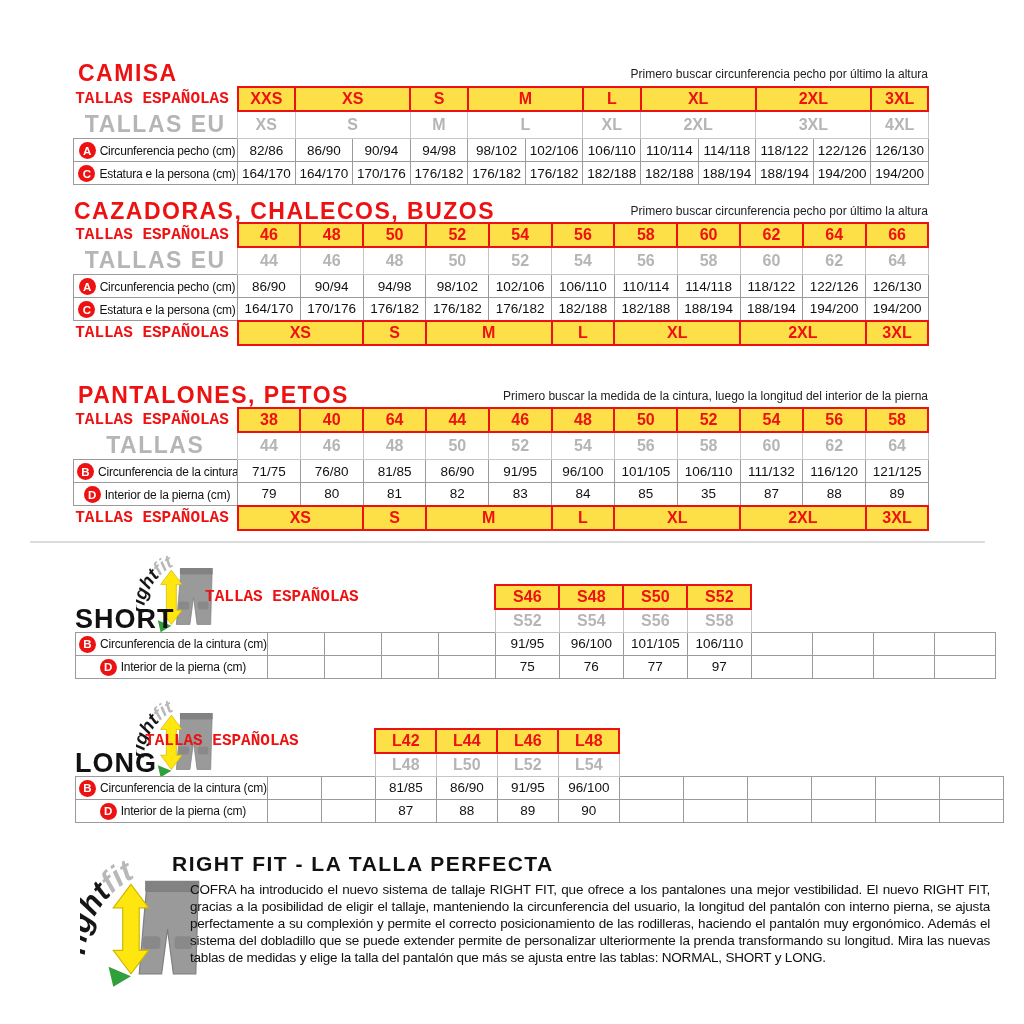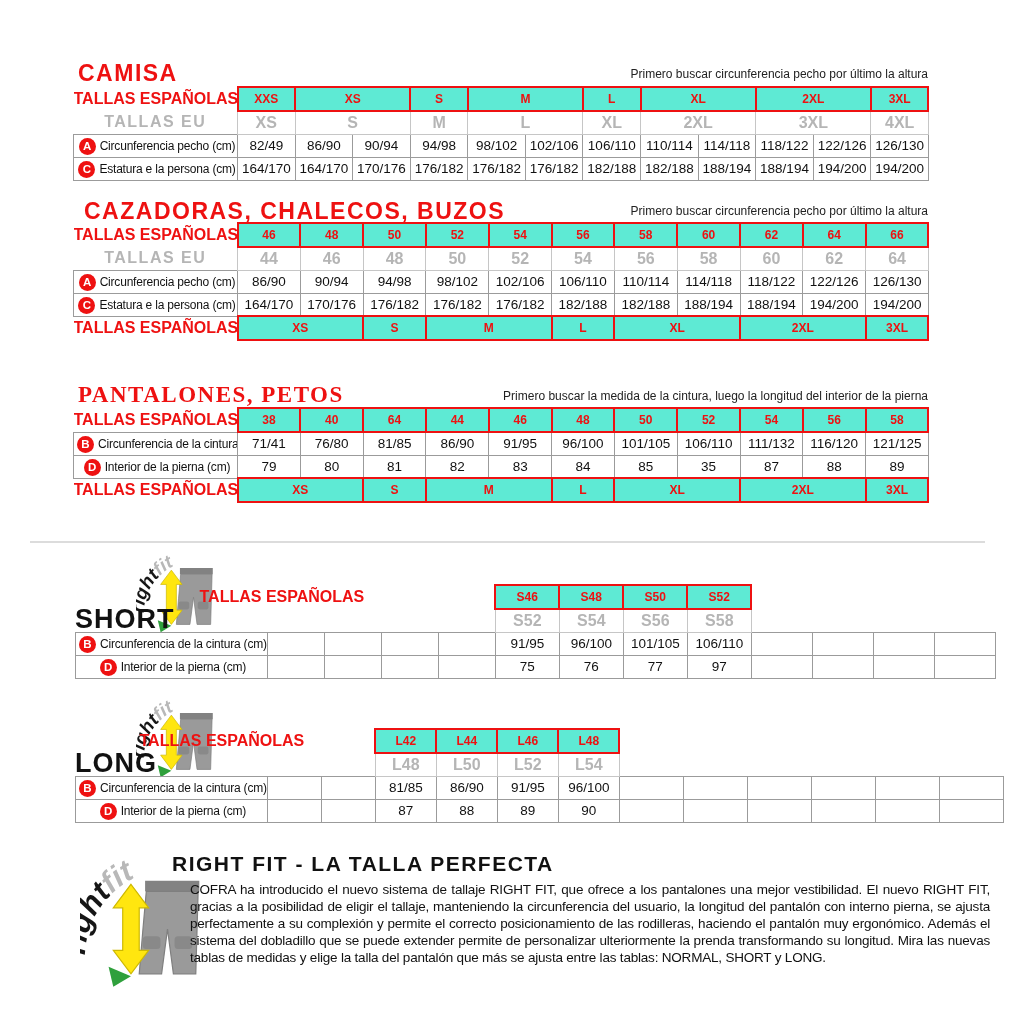--- a/index.html
+++ b/index.html
@@ -9,26 +9,26 @@
 
   .abs{position:absolute;}
   .sec-title{color:var(--red);font-weight:bold;font-size:23px;letter-spacing:1.5px;white-space:nowrap;}
   .note{font-size:12px;color:#222;white-space:nowrap;}
   .fit-name{font-weight:bold;font-size:27px;letter-spacing:1px;color:#111;}
 
   table.sz{position:absolute;border-collapse:collapse;table-layout:fixed;}
   table.sz td{padding:0;text-align:center;vertical-align:middle;overflow:hidden;white-space:nowrap;}
   tr.r-es{height:24px;} tr.r-eu{height:23px;} tr.r-val{height:23px;} tr.r-let{height:24px;}
 
-  td.red-box{border:2px solid var(--red);color:var(--red);font-weight:bold;font-size:12px;background:#5eead4;}
+  td.red-box{border:2px solid var(--red);color:var(--red);font-weight:bold;font-size:16px;background:#fde047;}
   td.gray-cell{border:1px solid var(--ltgrid);color:var(--gray);font-weight:bold;font-size:16px;}
   td.val{border:1px solid var(--grid);font-size:13.5px;color:#111;}
   td.lab{border:none;}
-  td.lab-es{color:var(--red);font-weight:bold;font-size:16px;text-align:left;padding-right:6px !important;}
-  td.lab-eu{color:var(--gray);font-weight:bold;font-size:16px;text-align:center;letter-spacing:1.5px;}
+  td.lab-es{color:var(--red);font-weight:bold;font-size:16px;text-align:left;padding-right:6px !important;font-family:Liberation Mono, monospace;}
+  td.lab-eu{color:var(--gray);font-weight:bold;font-size:23px;text-align:center;letter-spacing:1.5px;}
   td.lab-row{border:1px solid var(--grid);text-align:right;padding-left:3px !important;}
   td.blank{border:none;}
   .circle{display:inline-flex;width:17px;height:17px;border-radius:50%;background:var(--red);
           color:#fff;font-size:11.5px;font-weight:bold;align-items:center;justify-content:center;
           margin-right:4px;vertical-align:middle;}
   .rowlab{font-size:12px;letter-spacing:-0.2px;vertical-align:middle;color:#111;}
 
   .divider{position:absolute;left:30px;top:541px;width:955px;height:2px;background:#dcdcdc;}
 
   .rf-title{font-weight:bold;font-size:21px;letter-spacing:1.5px;color:#111;white-space:nowrap;}
@@ -75,21 +75,21 @@
         <td colspan="2" class="gray-cell">S</td>
         <td colspan="1" class="gray-cell">M</td>
         <td colspan="2" class="gray-cell">L</td>
         <td colspan="1" class="gray-cell">XL</td>
         <td colspan="2" class="gray-cell">2XL</td>
         <td colspan="2" class="gray-cell">3XL</td>
         <td colspan="1" class="gray-cell">4XL</td>
       </tr>
       <tr class="r-val">
         <td class="lab lab-row"><span class="circle">A</span><span class="rowlab">Circunferencia pecho (cm)</span></td>
-        <td class="val">82/49</td>
+        <td class="val">82/86</td>
         <td class="val">86/90</td>
         <td class="val">90/94</td>
         <td class="val">94/98</td>
         <td class="val">98/102</td>
         <td class="val">102/106</td>
         <td class="val">106/110</td>
         <td class="val">110/114</td>
         <td class="val">114/118</td>
         <td class="val">118/122</td>
         <td class="val">122/126</td>
@@ -106,21 +106,21 @@
         <td class="val">182/188</td>
         <td class="val">182/188</td>
         <td class="val">188/194</td>
         <td class="val">188/194</td>
         <td class="val">194/200</td>
         <td class="val">194/200</td>
       </tr>
     </tbody>
   </table>
 
-<div class="abs sec-title" style="left:84px;top:198px;">CAZADORAS, CHALECOS, BUZOS</div>
+<div class="abs sec-title" style="left:74px;top:198px;">CAZADORAS, CHALECOS, BUZOS</div>
 <div class="abs note" style="right:96px;top:204px;">Primero buscar circunferencia pecho por último la altura</div>
 <table class="sz" id="cazadoras-table" style="left:73px;top:222px;width:855px;">
     <colgroup>
       <col style="width:164px">
       <col style="width:62.81818181818182px">
       <col style="width:62.81818181818182px">
       <col style="width:62.81818181818182px">
       <col style="width:62.81818181818182px">
       <col style="width:62.81818181818182px">
       <col style="width:62.81818181818182px">
@@ -193,21 +193,21 @@
         <td colspan="1" class="red-box">S</td>
         <td colspan="2" class="red-box">M</td>
         <td colspan="1" class="red-box">L</td>
         <td colspan="2" class="red-box">XL</td>
         <td colspan="2" class="red-box">2XL</td>
         <td colspan="1" class="red-box">3XL</td>
       </tr>
     </tbody>
   </table>
 
-<div class="abs sec-title" style="left:78px;top:382px;font-family:Liberation Serif, serif;">PANTALONES, PETOS</div>
+<div class="abs sec-title" style="left:78px;top:382px;">PANTALONES, PETOS</div>
 <div class="abs note" style="right:96px;top:389px;">Primero buscar la medida de la cintura, luego la longitud del interior de la pierna</div>
 <table class="sz" id="pantalones-table" style="left:73px;top:407px;width:855px;">
     <colgroup>
       <col style="width:164px">
       <col style="width:62.81818181818182px">
       <col style="width:62.81818181818182px">
       <col style="width:62.81818181818182px">
       <col style="width:62.81818181818182px">
       <col style="width:62.81818181818182px">
       <col style="width:62.81818181818182px">
@@ -225,23 +225,37 @@
         <td colspan="1" class="red-box">64</td>
         <td colspan="1" class="red-box">44</td>
         <td colspan="1" class="red-box">46</td>
         <td colspan="1" class="red-box">48</td>
         <td colspan="1" class="red-box">50</td>
         <td colspan="1" class="red-box">52</td>
         <td colspan="1" class="red-box">54</td>
         <td colspan="1" class="red-box">56</td>
         <td colspan="1" class="red-box">58</td>
       </tr>
+      <tr class="r-eu">
+        <td class="lab lab-eu">TALLAS</td>
+        <td colspan="1" class="gray-cell">44</td>
+        <td colspan="1" class="gray-cell">46</td>
+        <td colspan="1" class="gray-cell">48</td>
+        <td colspan="1" class="gray-cell">50</td>
+        <td colspan="1" class="gray-cell">52</td>
+        <td colspan="1" class="gray-cell">54</td>
+        <td colspan="1" class="gray-cell">56</td>
+        <td colspan="1" class="gray-cell">58</td>
+        <td colspan="1" class="gray-cell">60</td>
+        <td colspan="1" class="gray-cell">62</td>
+        <td colspan="1" class="gray-cell">64</td>
+      </tr>
       <tr class="r-val">
         <td class="lab lab-row"><span class="circle">B</span><span class="rowlab">Circunferencia de la cintura (cm)</span></td>
-        <td class="val">71/41</td>
+        <td class="val">71/75</td>
         <td class="val">76/80</td>
         <td class="val">81/85</td>
         <td class="val">86/90</td>
         <td class="val">91/95</td>
         <td class="val">96/100</td>
         <td class="val">101/105</td>
         <td class="val">106/110</td>
         <td class="val">111/132</td>
         <td class="val">116/120</td>
         <td class="val">121/125</td>

